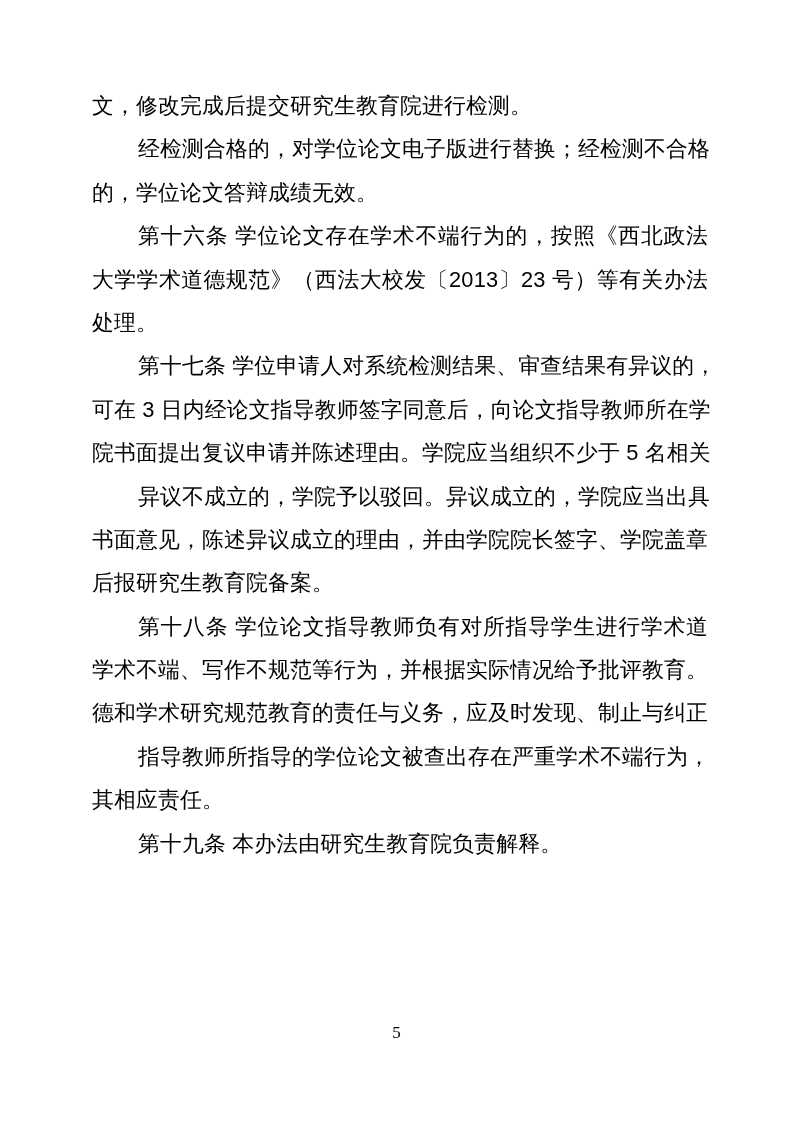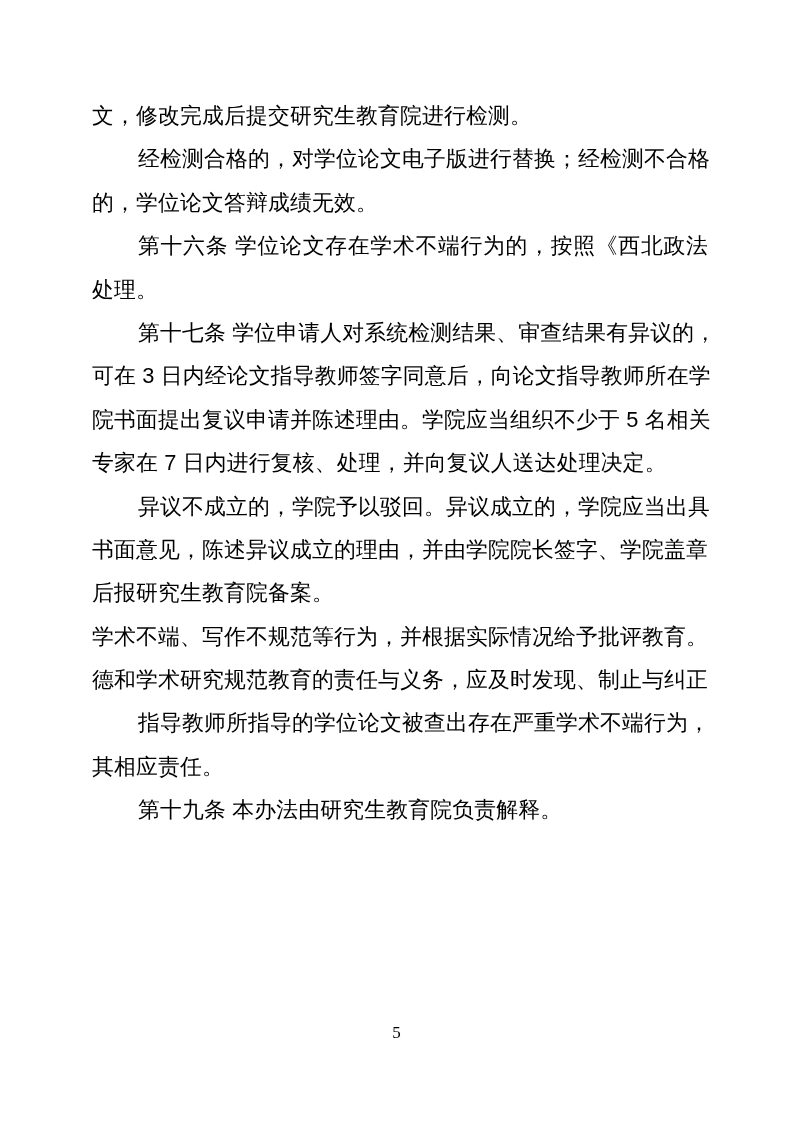--- a/index.html
+++ b/index.html
@@ -12,21 +12,21 @@
     width: 793px;
     height: 1122px;
     background: #ffffff;
     overflow: hidden;
     font-family: "Liberation Sans", sans-serif;
     color: #000000;
   }
   .text-block {
     position: absolute;
     left: 92px;
-    top: 94px;
+    top: 84px;
     width: 616px;
   }
   .ln {
     height: 43.4px;
     line-height: 43.4px;
     font-size: 21.8px;
     letter-spacing: 0.2px;
     white-space: nowrap;
     color: #000000;
   }
@@ -52,28 +52,29 @@
 </style>
 </head>
 <body>
 
 <div class="page">
   <div class="text-block">
     <div class="ln">文，修改完成后提交研究生教育院进行检测。</div>
     <div class="ln indent just">经检测合格的，对学位论文电子版进行替换；经检测不合格</div>
     <div class="ln">的，学位论文答辩成绩无效。</div>
     <div class="ln indent just">第十六条 学位论文存在学术不端行为的，按照《西北政法</div>
+    <div class="ln just">大学学术道德规范》（西法大校发〔2013〕23 号）等有关办法</div>
     <div class="ln">处理。</div>
     <div class="ln indent just">第十七条 学位申请人对系统检测结果、审查结果有异议的，</div>
     <div class="ln just">可在 3 日内经论文指导教师签字同意后，向论文指导教师所在学</div>
     <div class="ln just">院书面提出复议申请并陈述理由。学院应当组织不少于 5 名相关</div>
-    <div class="ln">专家在 7 日内进行复核、处理，并向复议人送达处理决定。</div>
     <div class="ln indent just">异议不成立的，学院予以驳回。异议成立的，学院应当出具</div>
     <div class="ln just">书面意见，陈述异议成立的理由，并由学院院长签字、学院盖章</div>
     <div class="ln">后报研究生教育院备案。</div>
+    <div class="ln indent just">第十八条 学位论文指导教师负有对所指导学生进行学术道</div>
     <div class="ln">学术不端、写作不规范等行为，并根据实际情况给予批评教育。</div>
     <div class="ln just">德和学术研究规范教育的责任与义务，应及时发现、制止与纠正</div>
     <div class="ln indent just">指导教师所指导的学位论文被查出存在严重学术不端行为，</div>
     <div class="ln">其相应责任。</div>
     <div class="ln indent">第十九条 本办法由研究生教育院负责解释。</div>
   </div>
 
   <div class="page-footer">
     <span class="page-number">5</span>
   </div>

